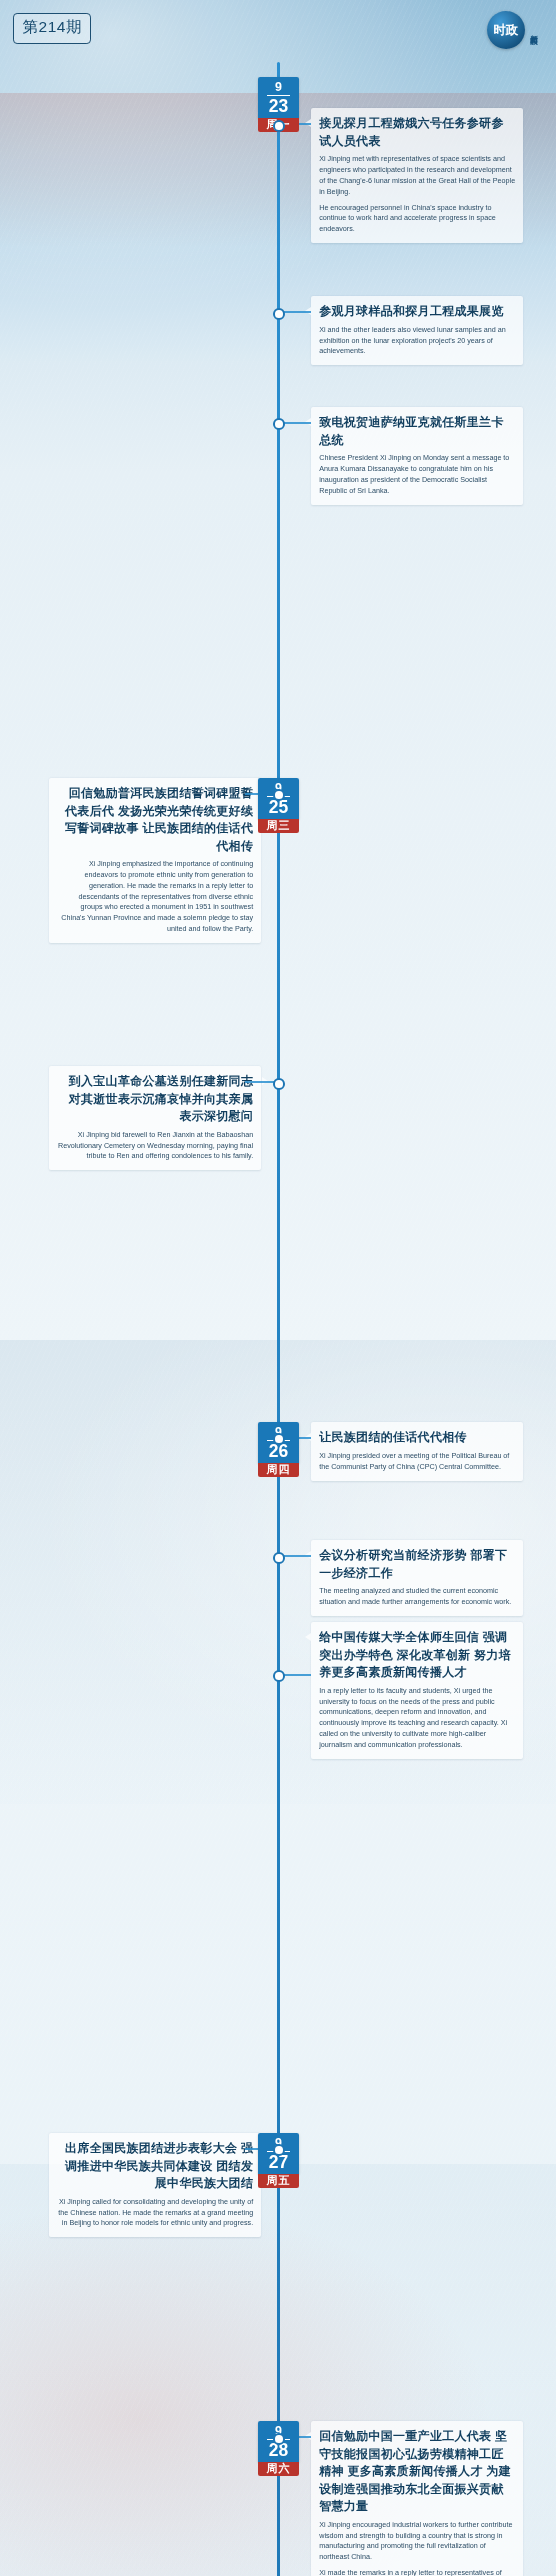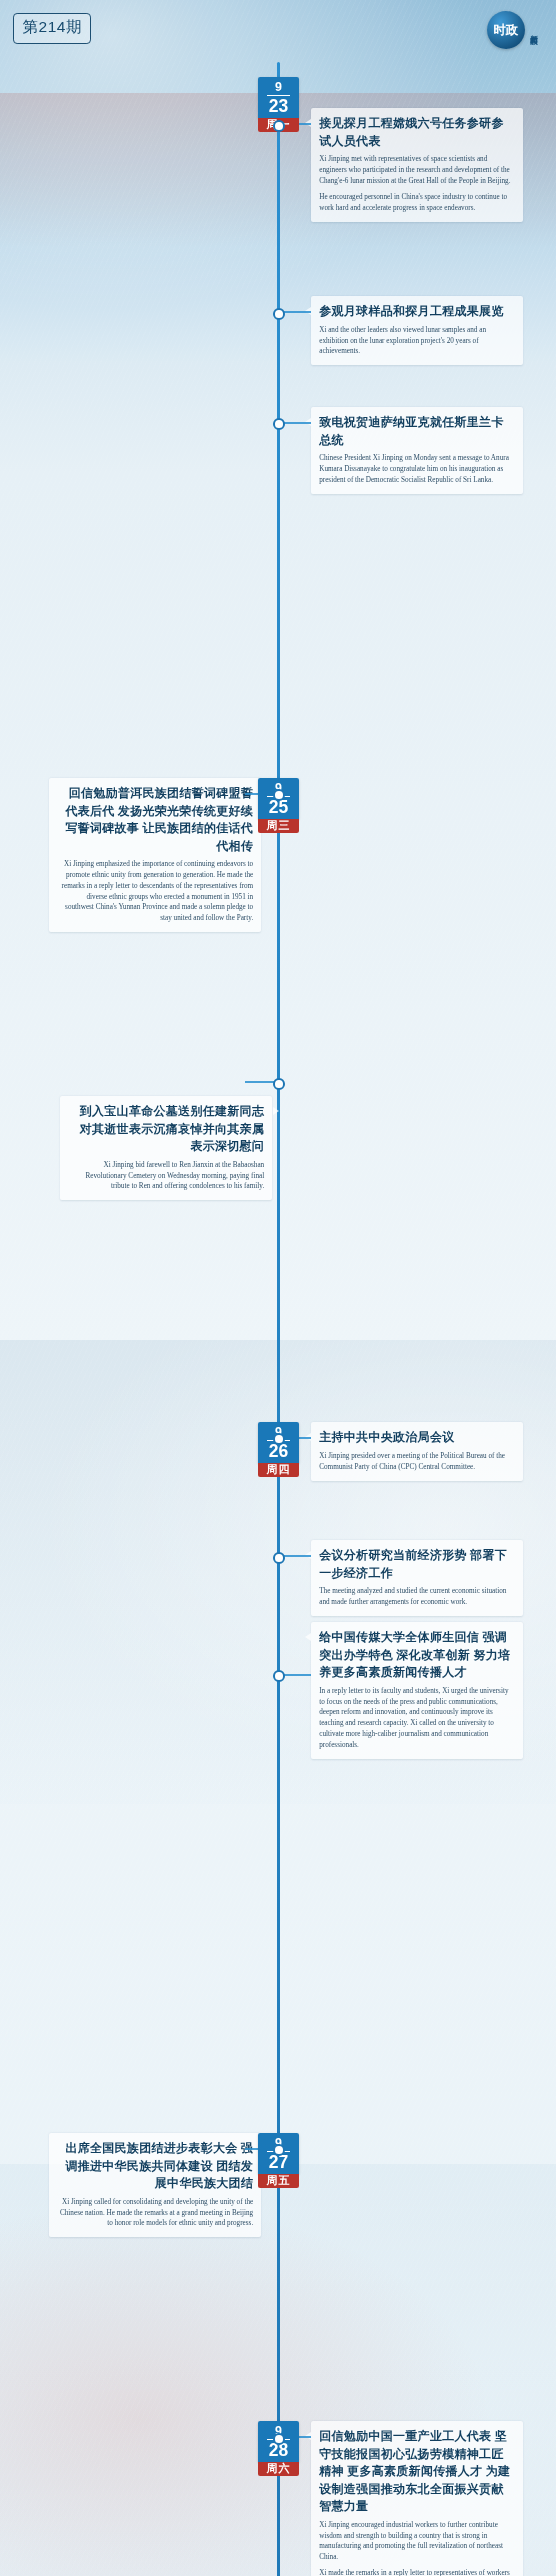--- a/index.html
+++ b/index.html
@@ -110,21 +110,20 @@
     letter-spacing:1px;
   }
 
   
   .card{
     position:absolute;width:196px;
     background:rgba(255,255,255,.72);
     border-radius:2.1px;
     padding:7.2px 8.2px 8.2px 8.2px;
     box-shadow:0 0.5px 2.1px rgba(20,60,90,.12);
-    font-family:Liberation Serif, serif;
   }
   .card.right{left:311px;}
   .card.left{left:49px;text-align:right;}
   .card h3{
     margin:0 0 4.1px 0;
     font-size:12px;line-height:17.5px;
     font-weight:bold;color:#123f5f;
     letter-spacing:0.3px;
   }
   .card .en{
@@ -202,38 +201,38 @@
         </div>
         <div class="wd">周三</div>
       </div>
       <div class="card left" style="top: 778px;">
         <div class="tick"></div>
         <h3>回信勉励普洱民族团结誓词碑盟誓代表后代 发扬光荣光荣传统更好续写誓词碑故事 让民族团结的佳话代代相传</h3>
         <p class="en">Xi Jinping emphasized the importance of continuing endeavors to promote ethnic unity from generation to generation. He made the remarks in a reply letter to descendants of the representatives from diverse ethnic groups who erected a monument in 1951 in southwest China's Yunnan Province and made a solemn pledge to stay united and follow the Party.</p>
       </div>
       <div class="connector" style="top: 793px; left: 245px; width: 32px;"></div>
       <div class="node" style="top: 789px; left: 273px;"></div>
-      <div class="card left" style="top: 1096px; margin-left: 11px;">
+      <div class="card left" style="top: 1066px;">
         <div class="tick"></div>
         <h3>到入宝山革命公墓送别任建新同志 对其逝世表示沉痛哀悼并向其亲属表示深切慰问</h3>
         <p class="en">Xi Jinping bid farewell to Ren Jianxin at the Babaoshan Revolutionary Cemetery on Wednesday morning, paying final tribute to Ren and offering condolences to his family.</p>
       </div>
       <div class="connector" style="top: 1081px; left: 245px; width: 32px;"></div>
       <div class="node" style="top: 1078px; left: 273px;"></div>
       <div class="datechip" style="top: 1422px;">
         <div class="top">
           <div class="m">9</div>
           <div class="rule"></div>
           <div class="d">26</div>
         </div>
         <div class="wd">周四</div>
       </div>
       <div class="card right" style="top: 1422px;">
         <div class="tick"></div>
-        <h3>主持中共中央政治局会议</h3>
+        <h3>让民族团结的佳话代代相传</h3>
         <p class="en">Xi Jinping presided over a meeting of the Political Bureau of the Communist Party of China (CPC) Central Committee.</p>
       </div>
       <div class="connector" style="top: 1437px; left: 280px; width: 31px;"></div>
       <div class="node" style="top: 1433px; left: 273px;"></div>
       <div class="card right" style="top: 1540px;">
         <div class="tick"></div>
         <h3>会议分析研究当前经济形势 部署下一步经济工作</h3>
         <p class="en">The meeting analyzed and studied the current economic situation and made further arrangements for economic work.</p>
       </div>
       <div class="connector" style="top: 1555px; left: 280px; width: 31px;"></div>

